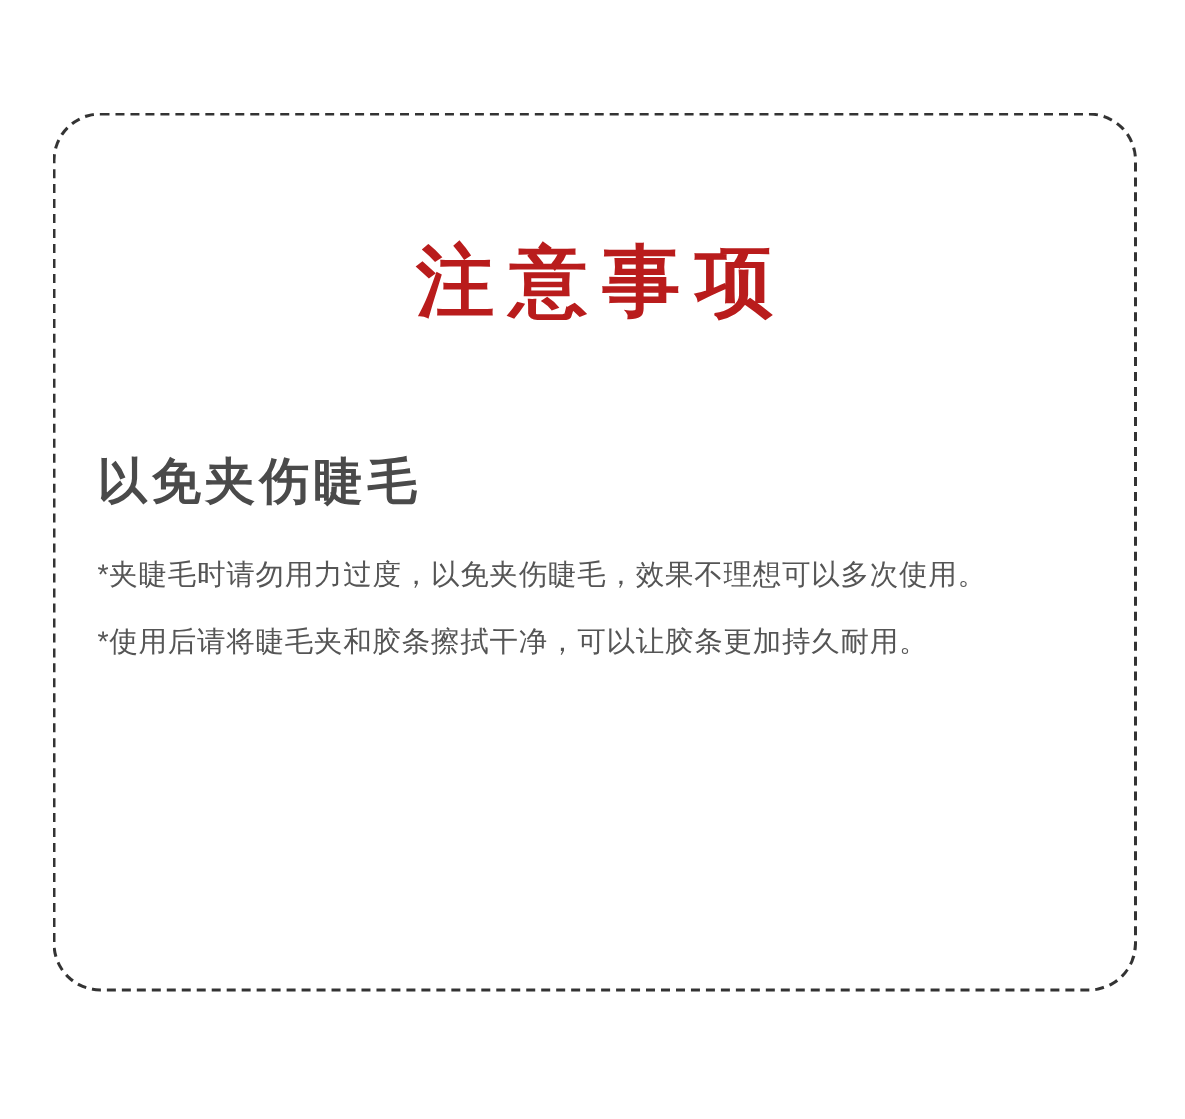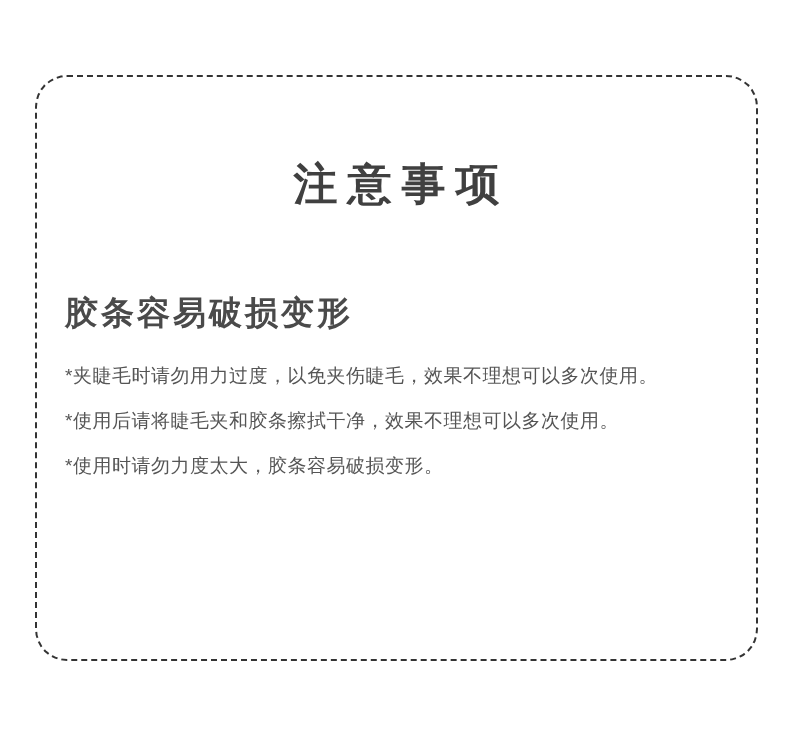--- a/index.html
+++ b/index.html
@@ -23,24 +23,24 @@
     box-sizing: border-box;
     border: 2px dashed #333333;
     border-radius: 32px;
     background: #ffffff;
   }
   .page-title {
     margin: 85px 0 0 0;
     text-align: center;
     text-indent: 10px;       
     letter-spacing: 10px;
-    font-size: 44px;
+    font-size: 52px;
     line-height: 1;
     font-weight: bold;
-    color: #404040;
+    color: #b91c1c;
   }
   .section {
     margin: 87px 26px 0 28px;
   }
   .section-heading {
     margin: 0 0 20px 0;
     font-size: 33px;
     line-height: 40px;
     font-weight: bold;
     letter-spacing: 3px;
@@ -60,21 +60,20 @@
     word-break: break-all;
   }
 </style>
 </head>
 <body>
 
 <div class="notice-card">
   <h1 class="page-title">注意事项</h1>
 
   <div class="section">
-    <h2 class="section-heading">胶条容易破损变形</h2>
+    <h2 class="section-heading">以免夹伤睫毛</h2>
 
     <div class="notes">
       <p class="note-item">*夹睫毛时请勿用力过度，以免夹伤睫毛，效果不理想可以多次使用。</p>
-      <p class="note-item">*使用后请将睫毛夹和胶条擦拭干净，效果不理想可以多次使用。</p>
-      <p class="note-item">*使用时请勿力度太大，胶条容易破损变形。</p>
+      <p class="note-item">*使用后请将睫毛夹和胶条擦拭干净，可以让胶条更加持久耐用。</p>
     </div>
   </div>
 </div>
 
 </body></html>

